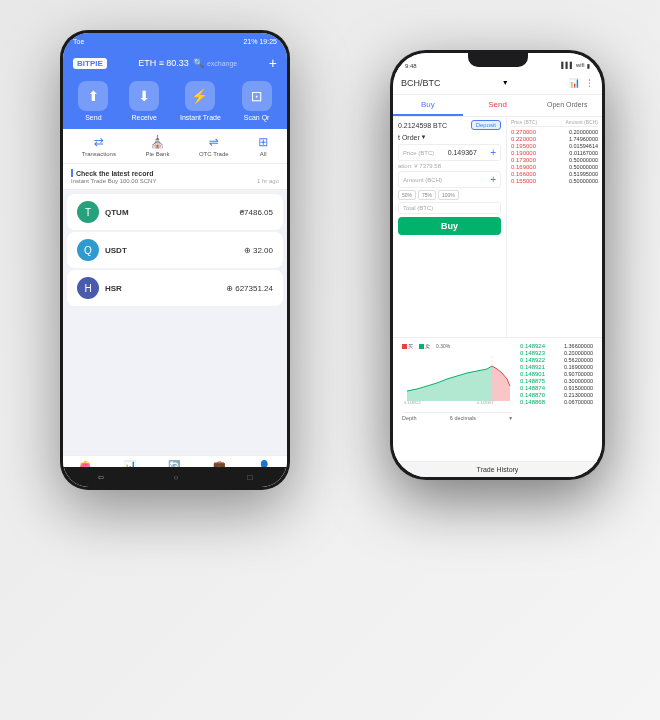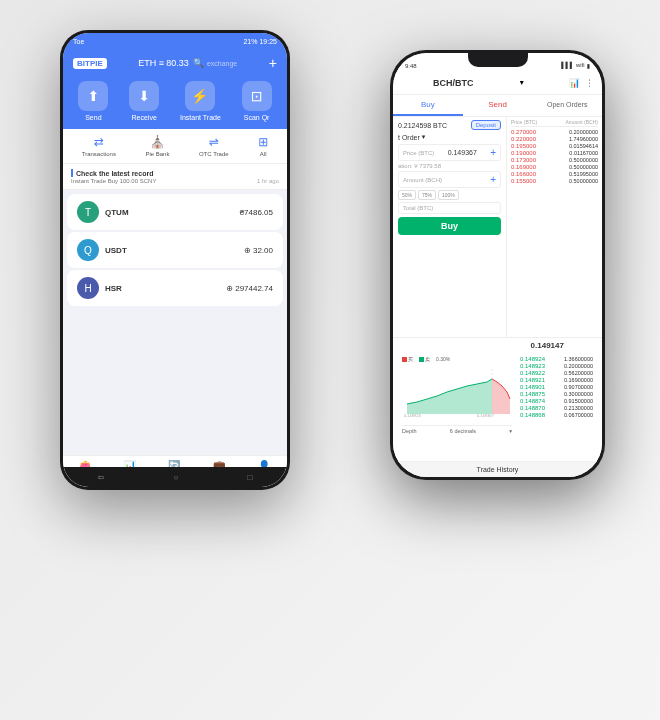--- a/index.html
+++ b/index.html
@@ -359,23 +359,22 @@
       padding: 3px 8px;
       display: flex;
       justify-content: space-between;
       align-items: center;
       border-bottom: 1px solid #eee;
       height: 24px;
     }
 
     .pair-name {
       font-size: 9px;
-      font-weight: bold;
+      font-weight: normal;
       color: #333;
-      margin-left: 32px;
     }
 
     .trade-header-icons {
       display: flex;
       gap: 4px;
       font-size: 9px;
       color: #666;
     }
 
     
@@ -703,21 +702,21 @@
               <div class="coin-icon qtum">Q</div>
               <span class="coin-name">USDT</span>
             </div>
             <span class="coin-balance">⊕ 32.00</span>
           </div>
           <div class="balance-card">
             <div class="coin-left">
               <div class="coin-icon hsr">H</div>
               <span class="coin-name">HSR</span>
             </div>
-            <span class="coin-balance">⊕ 297442.74</span>
+            <span class="coin-balance">⊕ 627351.24</span>
           </div>
         </div>
 
         <div class="bottom-nav">
           <div class="nav-item">
             <span class="nav-icon active">👛</span>
             <span class="nav-label active">Wallet</span>
           </div>
           <div class="nav-item">
             <span class="nav-icon">📊</span>
@@ -844,24 +843,20 @@
             </div>
             <div class="ob-row">
               <span class="ob-price red">0.155000</span>
               <span class="ob-amount">0.50000000</span>
             </div>
           </div>
         </div>
 
         <div class="chart-area">
 
-          <div style="display:flex; align-items:center; justify-content:space-between; margin-bottom:2px;">
-            <div style="flex:1;"></div>
-            <div class="chart-mid-price" style="flex:1; font-size:8px; font-weight:bold;">0.149147</div>
-          </div>
 
           <div class="chart-section">
 
             <div class="chart-left">
               <div class="chart-legend">
                 <div class="legend-buy">
                   <div class="legend-dot red"></div>
                   <span>买</span>
                 </div>
                 <div class="legend-sell">

